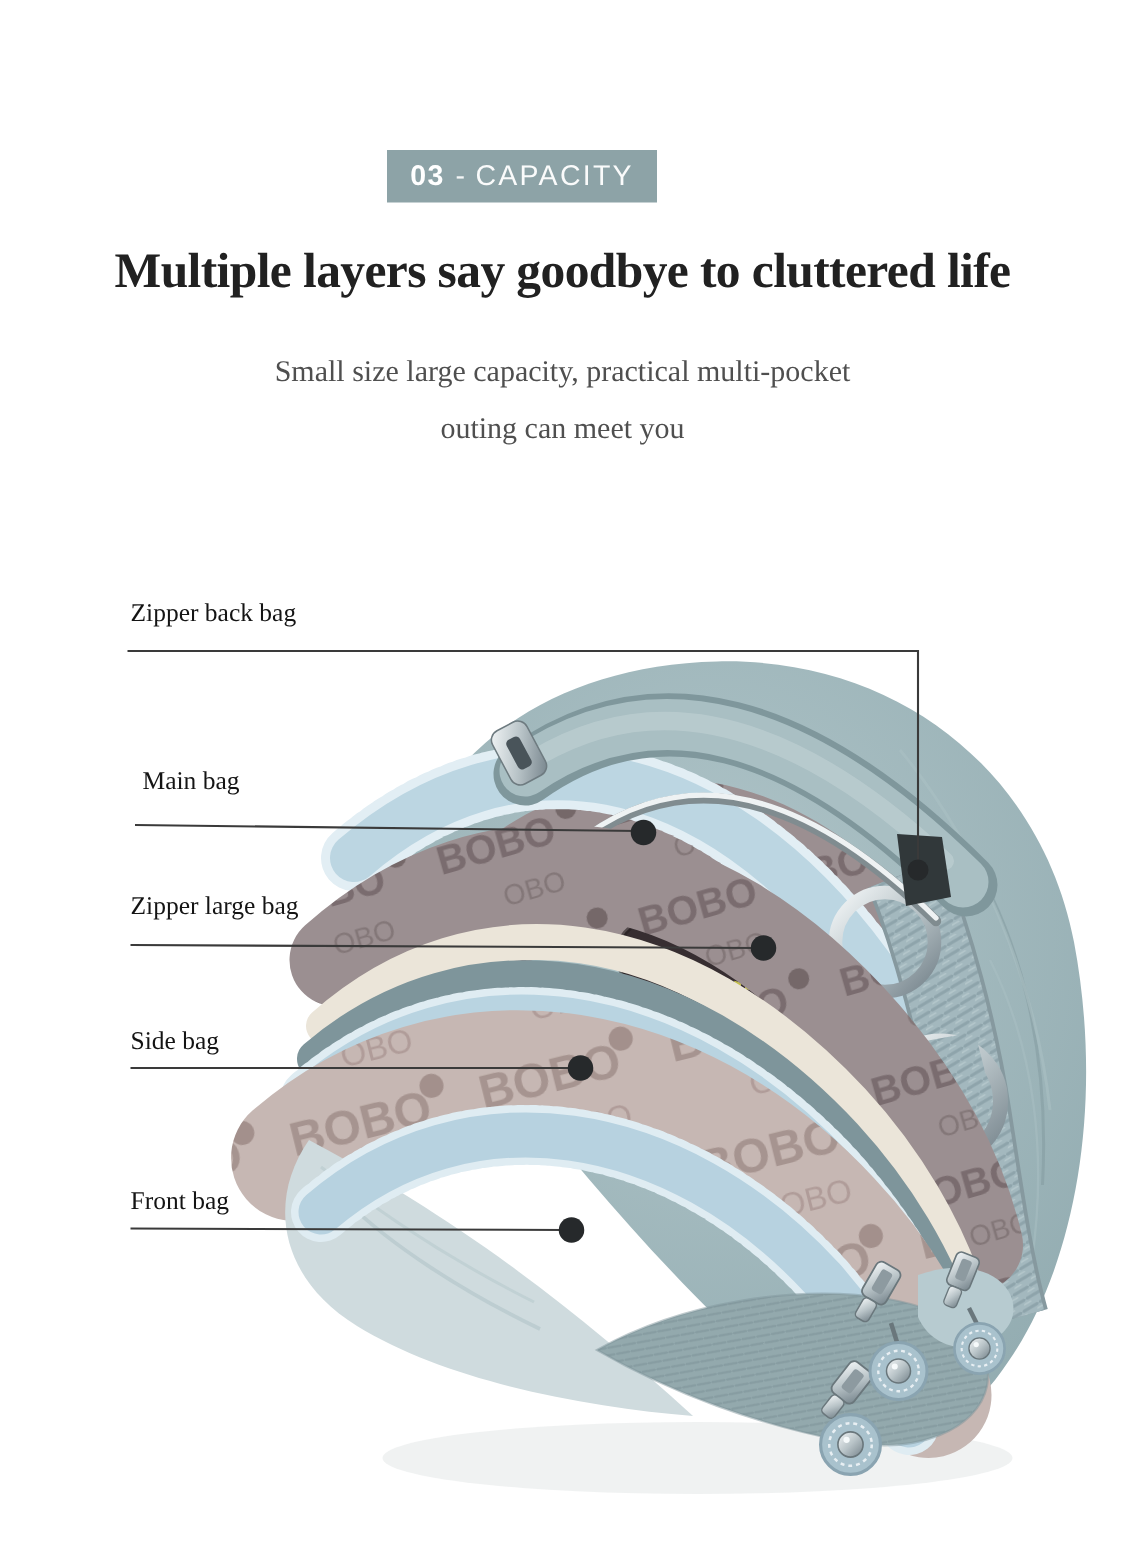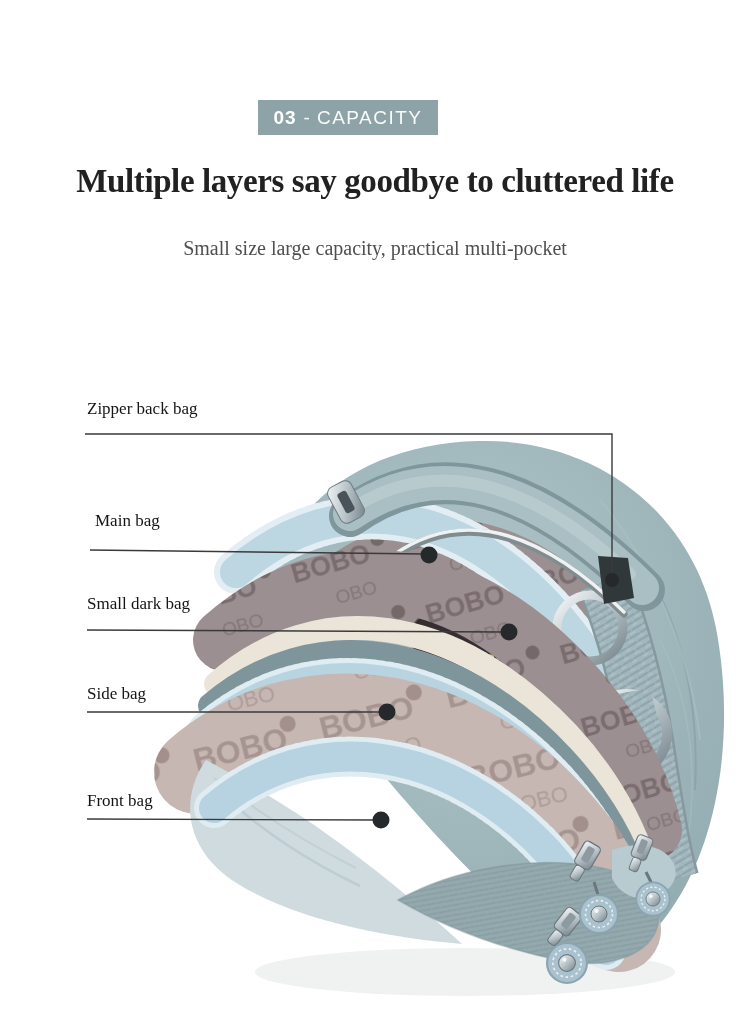--- a/index.html
+++ b/index.html
@@ -179,19 +179,20 @@
 <div class="abs overlay badge">
   <span class="num">03</span>
   <span class="sep">-</span>
   <span class="cap">CAPACITY</span>
 </div>
 
 <h1 class="abs overlay heading" style="margin:0;font-weight:bold;">Multiple layers say goodbye to cluttered life</h1>
 
 <div class="abs overlay desc">
   <div>Small size large capacity, practical multi-pocket</div>
+  <div>outing can meet you</div>
 </div>
 
 <div class="abs overlay callout" style="left:87px;top:399px;">Zipper back bag</div>
 <div class="abs overlay callout" style="left:95px;top:511px;">Main bag</div>
-<div class="abs overlay callout" style="left:87px;top:594px;">Small dark bag</div>
+<div class="abs overlay callout" style="left:87px;top:594px;">Zipper large bag</div>
 <div class="abs overlay callout" style="left:87px;top:684px;">Side bag</div>
 <div class="abs overlay callout" style="left:87px;top:791px;">Front bag</div>
 
 </body></html>

